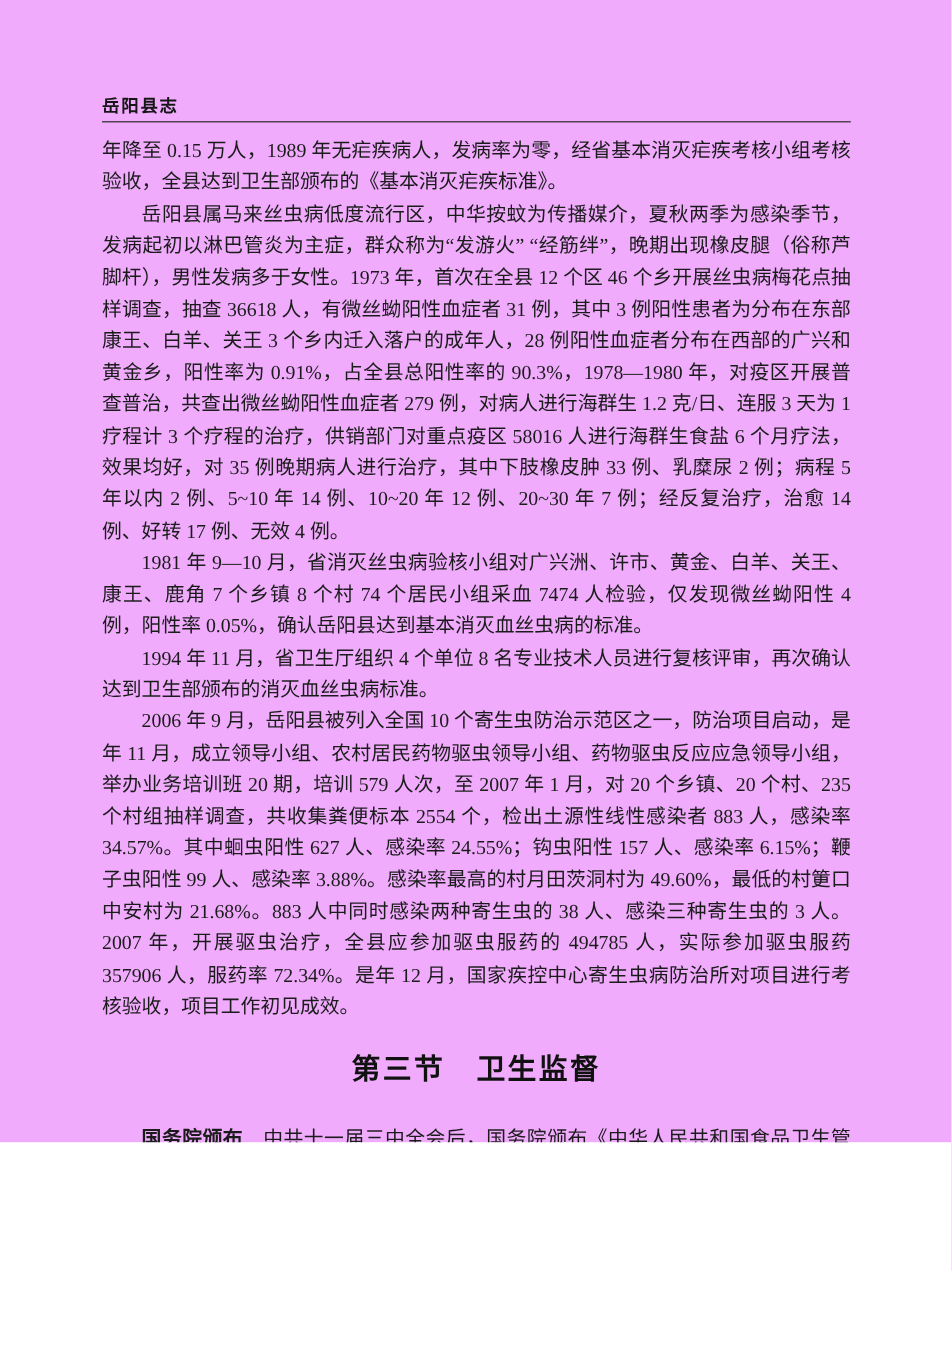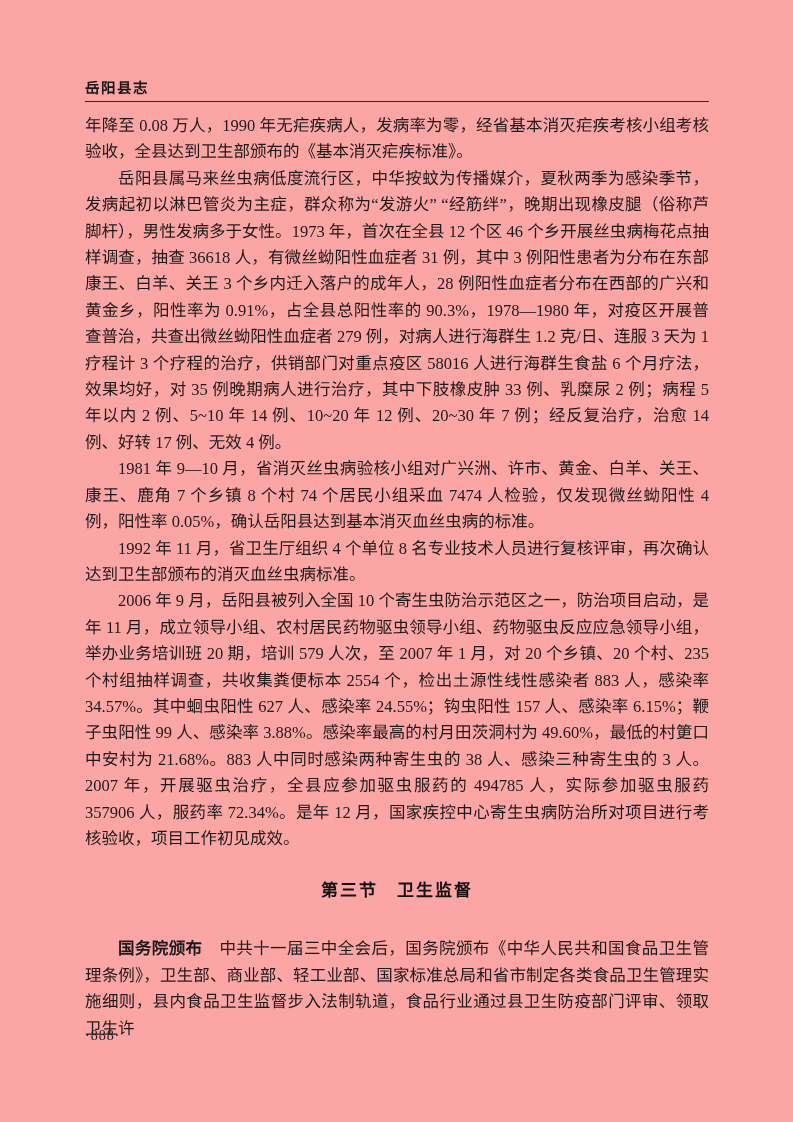--- a/index.html
+++ b/index.html
@@ -3,23 +3,23 @@
 <meta charset="utf-8">
 <style>
   html, body {
     margin: 0;
     padding: 0;
     background: #ffffff;
   }
   .page {
     position: relative;
     width: 793px;
-    height: 1122px;
+    height: 952px;
     margin: 0 auto;
-    background: #fca5a5;
+    background: #f0abfc;
     color: #1b1b1b;
     overflow: hidden;
   }
   .running-head {
     position: absolute;
     left: 85px;
     top: 76px;
     font-family: "Liberation Sans", "DejaVu Sans", sans-serif;
     font-weight: bold;
     font-size: 14.5px;
@@ -46,23 +46,23 @@
     color: #1b1b1b;
   }
   .body-block p {
     margin: 0;
     text-indent: 2em;
   }
   .body-block p.no-indent {
     text-indent: 0;
   }
   .section-heading {
-    font-family: Liberation Mono, monospace;
+    font-family: Liberation Sans, sans-serif;
     font-weight: bold;
-    font-size: 17px;
+    font-size: 24px;
     line-height: 24px;
     letter-spacing: 2px;
     text-align: center;
     margin: 28px 0 32px 0;
     color: #111111;
   }
   .lead-term {
     font-weight: bold;
   }
   .page-number {
@@ -79,27 +79,27 @@
 <body>
 
 <div class="page">
 
   <div class="running-head">岳阳县志</div>
 
   <div class="head-rule"></div>
 
   <div class="body-block">
 
-    <p class="no-indent">年降至 0.08 万人，1990 年无疟疾病人，发病率为零，经省基本消灭疟疾考核小组考核验收，全县达到卫生部颁布的《基本消灭疟疾标准》。</p>
+    <p class="no-indent">年降至 0.15 万人，1989 年无疟疾病人，发病率为零，经省基本消灭疟疾考核小组考核验收，全县达到卫生部颁布的《基本消灭疟疾标准》。</p>
 
     <p>岳阳县属马来丝虫病低度流行区，中华按蚊为传播媒介，夏秋两季为感染季节，发病起初以淋巴管炎为主症，群众称为“发游火” “经筋绊”，晚期出现橡皮腿（俗称芦脚杆），男性发病多于女性。1973 年，首次在全县 12 个区 46 个乡开展丝虫病梅花点抽样调查，抽查 36618 人，有微丝蚴阳性血症者 31 例，其中 3 例阳性患者为分布在东部康王、白羊、关王 3 个乡内迁入落户的成年人，28 例阳性血症者分布在西部的广兴和黄金乡，阳性率为 0.91%，占全县总阳性率的 90.3%，1978—1980 年，对疫区开展普查普治，共查出微丝蚴阳性血症者 279 例，对病人进行海群生 1.2 克/日、连服 3 天为 1 疗程计 3 个疗程的治疗，供销部门对重点疫区 58016 人进行海群生食盐 6 个月疗法，效果均好，对 35 例晚期病人进行治疗，其中下肢橡皮肿 33 例、乳糜尿 2 例；病程 5 年以内 2 例、5~10 年 14 例、10~20 年 12 例、20~30 年 7 例；经反复治疗，治愈 14 例、好转 17 例、无效 4 例。</p>
 
     <p>1981 年 9—10 月，省消灭丝虫病验核小组对广兴洲、许市、黄金、白羊、关王、康王、鹿角 7 个乡镇 8 个村 74 个居民小组采血 7474 人检验，仅发现微丝蚴阳性 4 例，阳性率 0.05%，确认岳阳县达到基本消灭血丝虫病的标准。</p>
 
-    <p>1992 年 11 月，省卫生厅组织 4 个单位 8 名专业技术人员进行复核评审，再次确认达到卫生部颁布的消灭血丝虫病标准。</p>
+    <p>1994 年 11 月，省卫生厅组织 4 个单位 8 名专业技术人员进行复核评审，再次确认达到卫生部颁布的消灭血丝虫病标准。</p>
 
     <p>2006 年 9 月，岳阳县被列入全国 10 个寄生虫防治示范区之一，防治项目启动，是年 11 月，成立领导小组、农村居民药物驱虫领导小组、药物驱虫反应应急领导小组，举办业务培训班 20 期，培训 579 人次，至 2007 年 1 月，对 20 个乡镇、20 个村、235 个村组抽样调查，共收集粪便标本 2554 个，检出土源性线性感染者 883 人，感染率 34.57%。其中蛔虫阳性 627 人、感染率 24.55%；钩虫阳性 157 人、感染率 6.15%；鞭子虫阳性 99 人、感染率 3.88%。感染率最高的村月田茨洞村为 49.60%，最低的村筻口中安村为 21.68%。883 人中同时感染两种寄生虫的 38 人、感染三种寄生虫的 3 人。2007 年，开展驱虫治疗，全县应参加驱虫服药的 494785 人，实际参加驱虫服药 357906 人，服药率 72.34%。是年 12 月，国家疾控中心寄生虫病防治所对项目进行考核验收，项目工作初见成效。</p>
 
     <h2 class="section-heading">第三节　卫生监督</h2>
 
     <p><span class="lead-term">国务院颁布</span><span>　中共十一届三中全会后，国务院颁布《中华人民共和国食品卫生管理条例》，卫生部、商业部、轻工业部、国家标准总局和省市制定各类食品卫生管理实施细则，县内食品卫生监督步入法制轨道，食品行业通过县卫生防疫部门评审、领取卫生许</span></p>
 
   </div>
 
   <div class="page-number">·888·</div>

